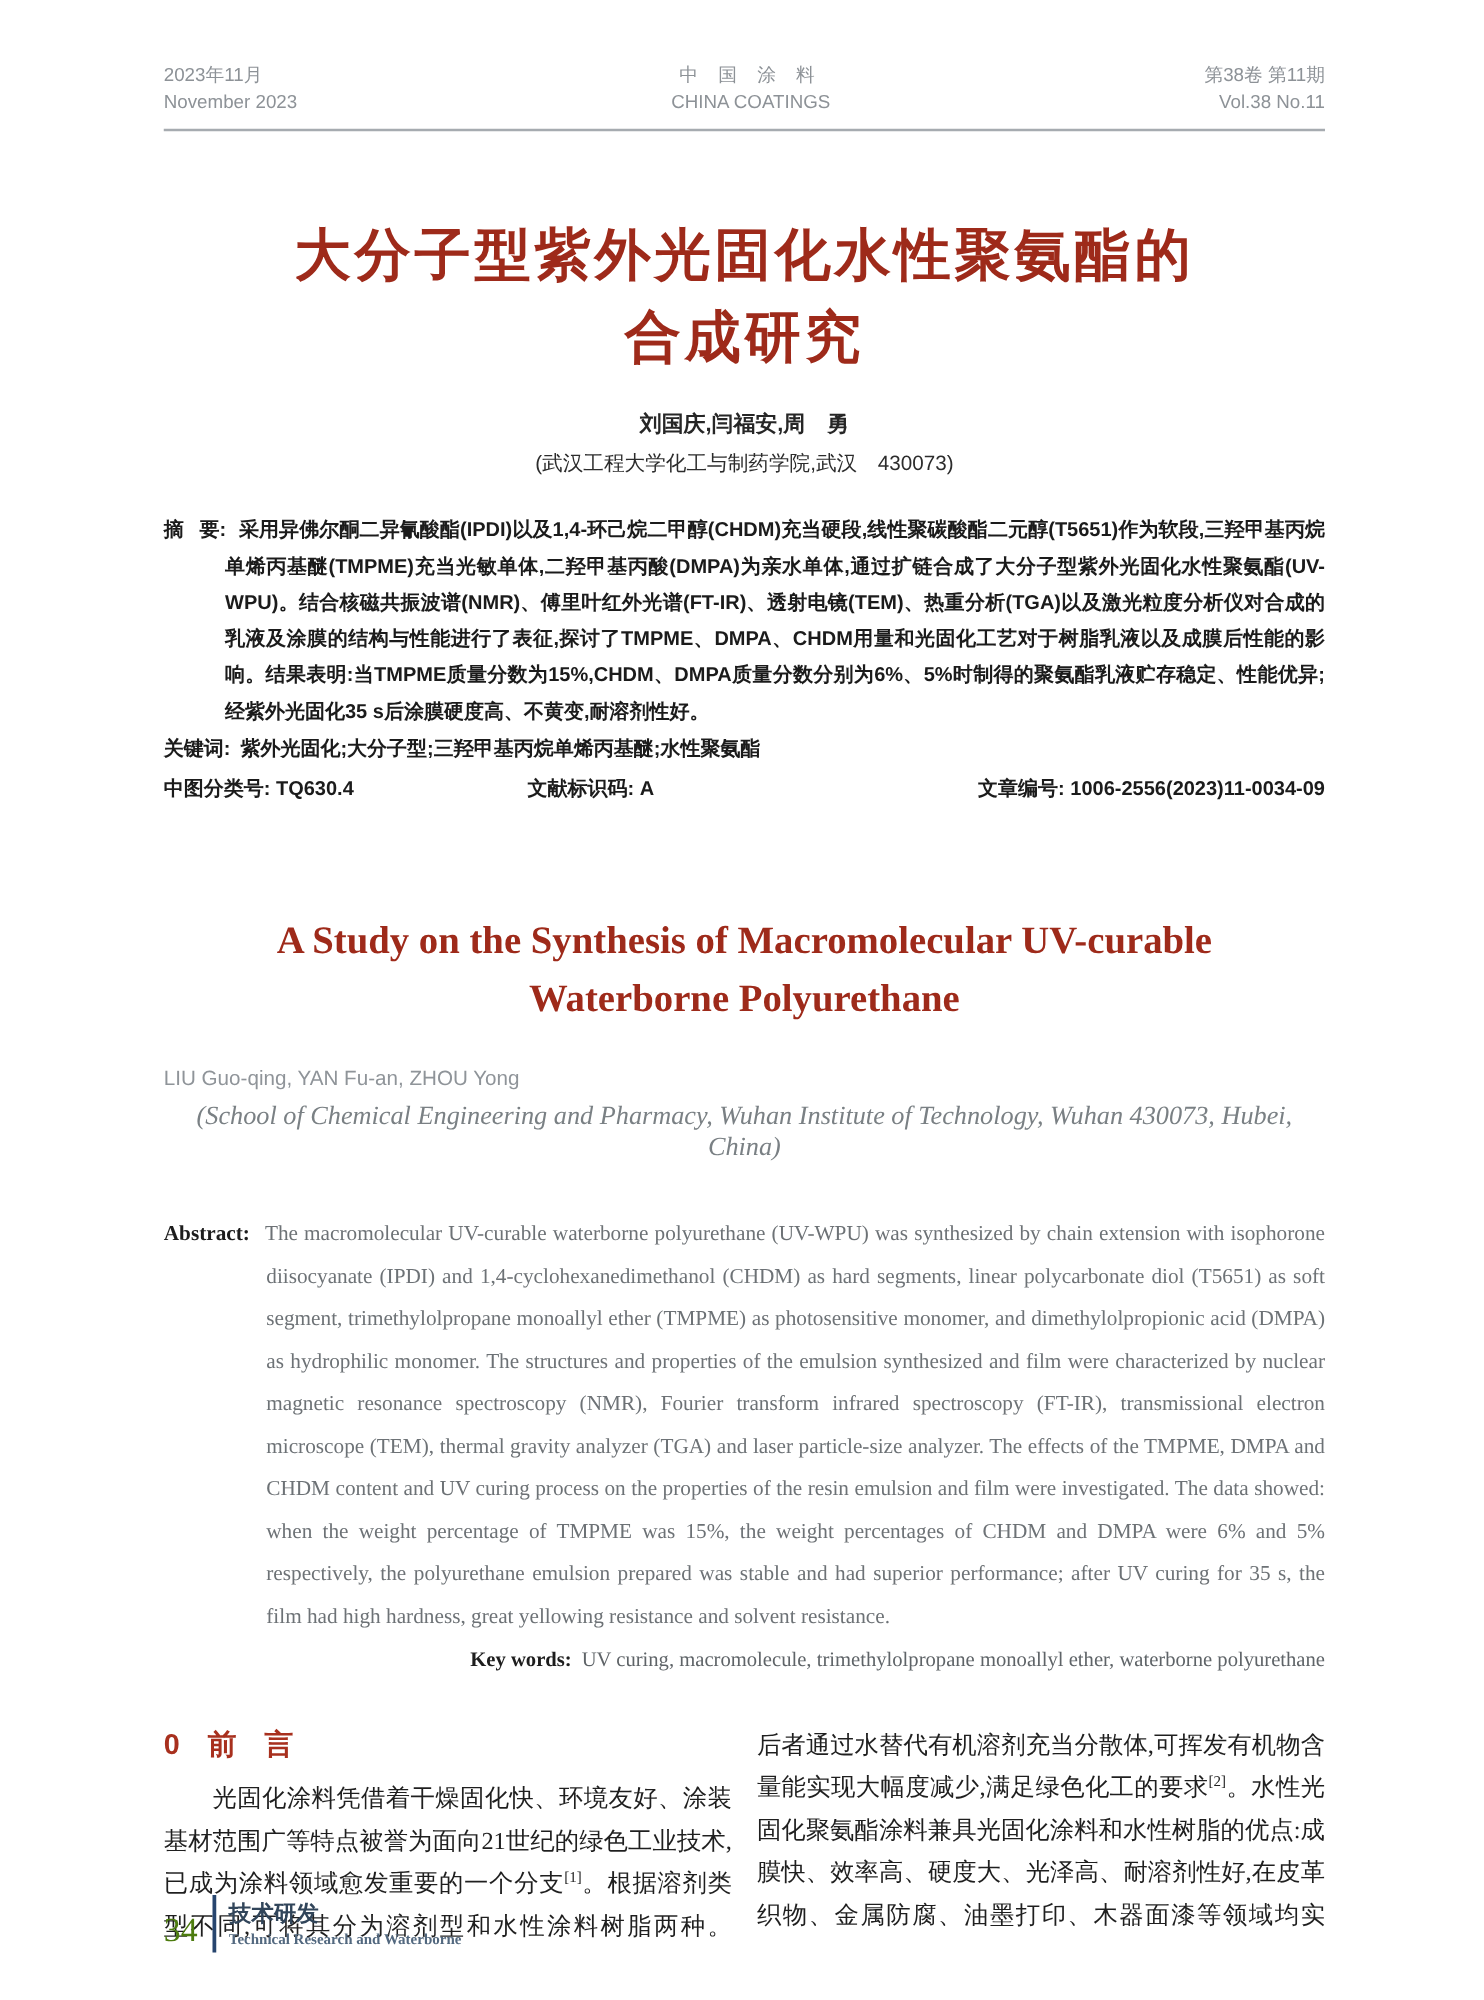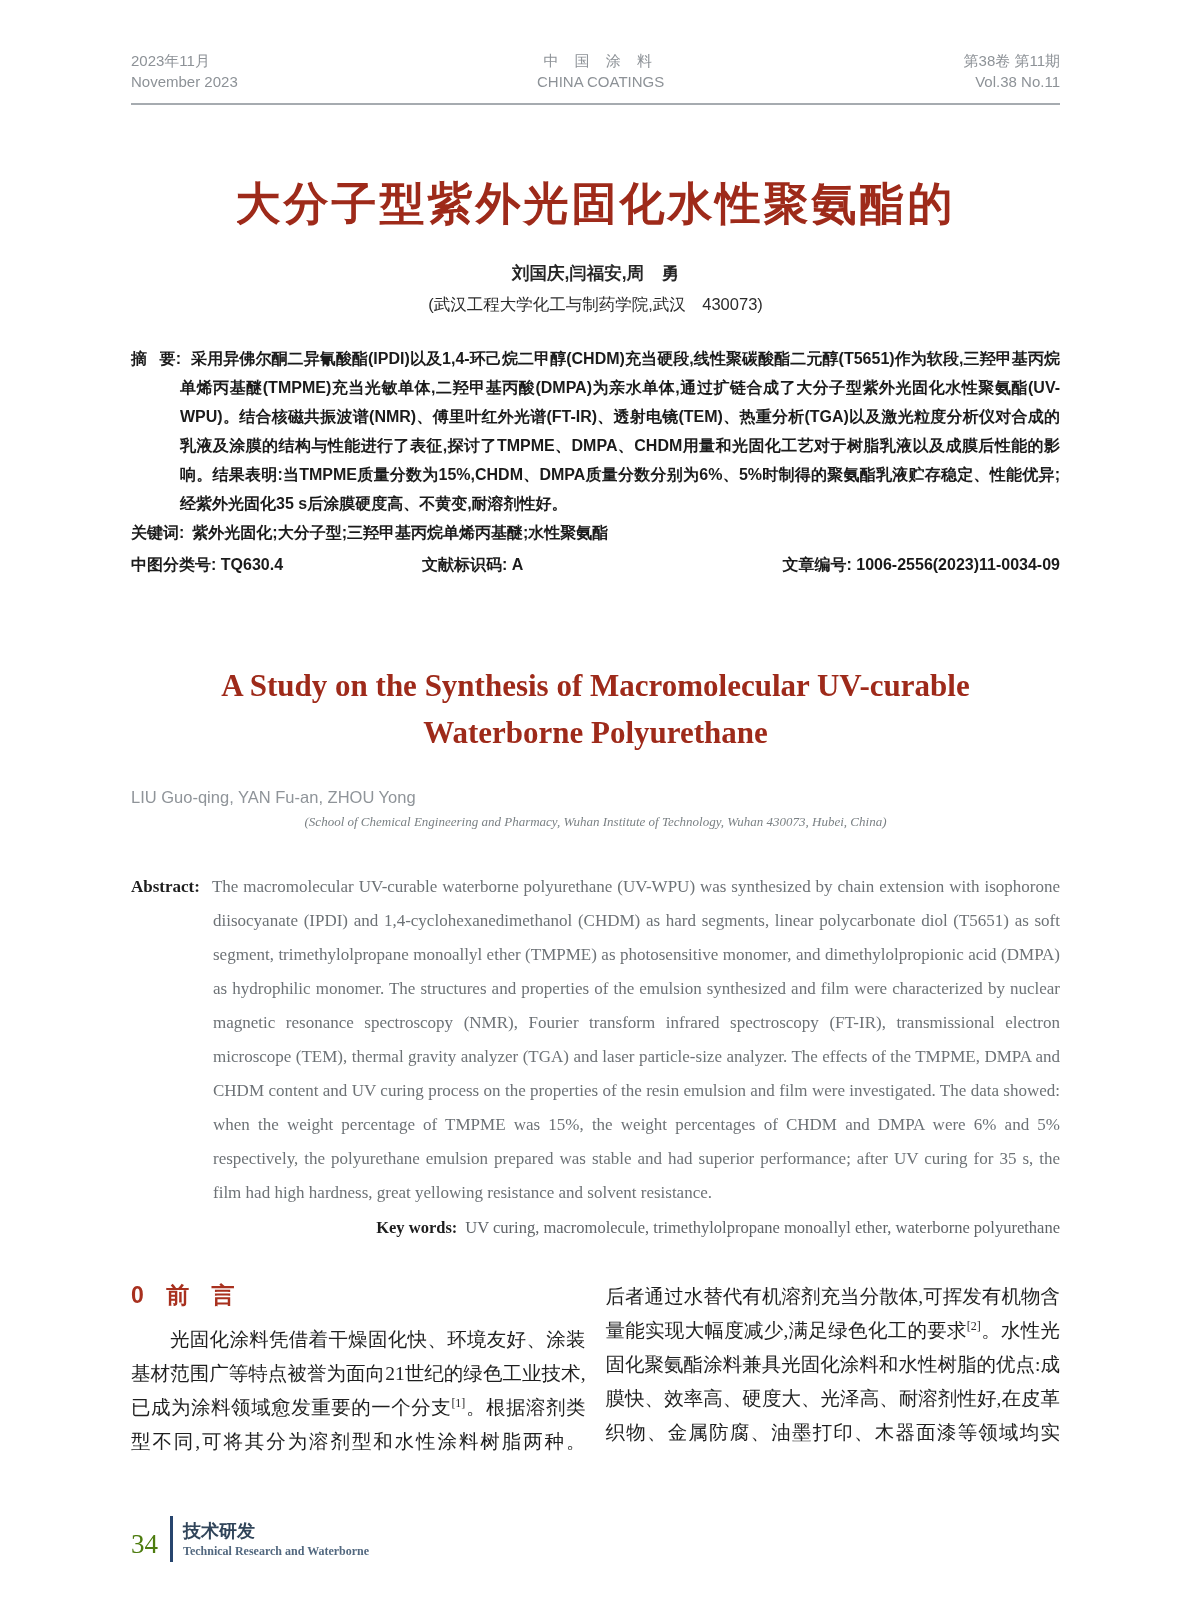--- a/index.html
+++ b/index.html
@@ -69,21 +69,21 @@
     text-align:center;
     font-family:"Liberation Serif", serif;
     color:#9e2a1a; font-weight:bold;
     font-size:31px; line-height:47px;
   }
   .en-title span { display:block;text-align:center; }
   .en-authors { margin-top:32px; text-align:left; font-size:16.5px; color:#8f9499; }
   .en-affil {
     margin-top:7px; text-align:center;
     font-family:"Liberation Serif", serif; font-style:italic;
-    font-size:13px; color:#7a8084;
+    font-size:21px; color:#7a8084;
   }
 
   
   .en-abstract {
     margin-top:40px;
     font-family:"Liberation Serif", serif;
     font-size:17px; line-height:34px;
     color:#6d7276;
     text-align:justify;
     padding-left:82px; text-indent:-82px;
@@ -145,20 +145,21 @@
       </div>
       <div class="r">
         <div>第38卷 第11期</div>
         <div>Vol.38 No.11</div>
       </div>
     </header>
     <div class="jhead-rule"></div>
 
     <h1 class="cn-title">
       <span>大分子型紫外光固化水性聚氨酯的</span>
+      <span>合成研究</span>
     </h1>
 
     <div class="cn-authors">刘国庆,闫福安,周　勇</div>
     <div class="cn-affil">(武汉工程大学化工与制药学院,武汉　430073)</div>
 
     <p class="cn-abstract"><span class="cn-label">摘 要:</span><span>采用异佛尔酮二异氰酸酯(IPDI)以及1,4-环己烷二甲醇(CHDM)充当硬段,线性聚碳酸酯二元醇(T5651)作为软段,三羟甲基丙烷单烯丙基醚(TMPME)充当光敏单体,二羟甲基丙酸(DMPA)为亲水单体,通过扩链合成了大分子型紫外光固化水性聚氨酯(UV-WPU)。结合核磁共振波谱(NMR)、傅里叶红外光谱(FT-IR)、透射电镜(TEM)、热重分析(TGA)以及激光粒度分析仪对合成的乳液及涂膜的结构与性能进行了表征,探讨了TMPME、DMPA、CHDM用量和光固化工艺对于树脂乳液以及成膜后性能的影响。结果表明:当TMPME质量分数为15%,CHDM、DMPA质量分数分别为6%、5%时制得的聚氨酯乳液贮存稳定、性能优异;经紫外光固化35 s后涂膜硬度高、不黄变,耐溶剂性好。</span></p>
 
     <p class="cn-keywords"><span class="cn-label">关键词:</span><span>紫外光固化;大分子型;三羟甲基丙烷单烯丙基醚;水性聚氨酯</span></p>
 
     <div class="meta-row">

